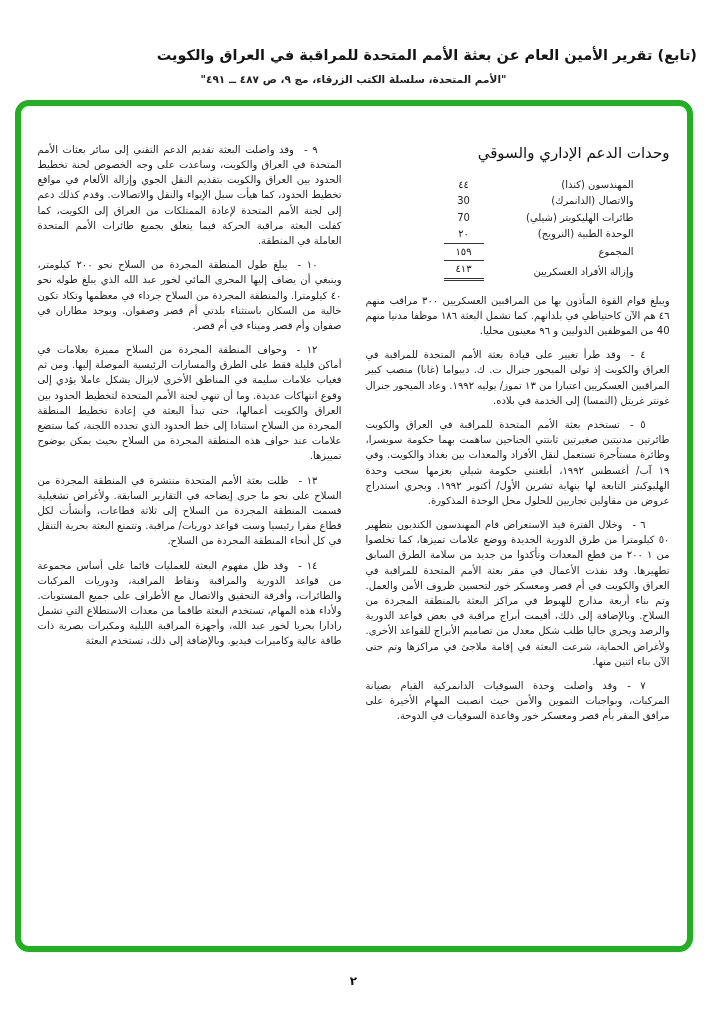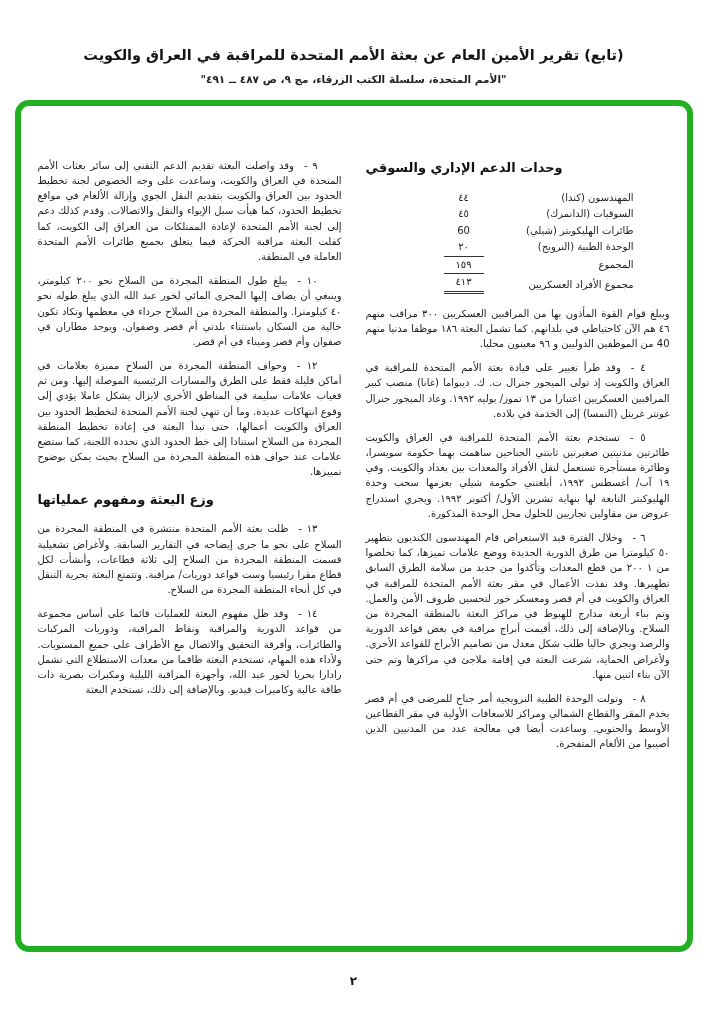--- a/index.html
+++ b/index.html
@@ -6,42 +6,42 @@
   html,body { width:707px; background:#ffffff; }
   body {
     height:1036px;
     font-family:"DejaVu Sans", sans-serif;
     direction:rtl;
     color:#1c1c1c;
     overflow:hidden;
   }
   .doc { padding:46px 10px 0; }
   .title {
-    text-align:center; font-weight:bold; font-size:14.5px;
+    font-weight:bold; font-size:14.5px;
     color:#151515; line-height:1.3;
   }
   .subtitle {
     text-align:center; font-weight:bold; font-size:10.5px;
     margin-top:8px; color:#222;
   }
   .green-box {
     width:678px; margin:15px auto 0;
     border:6px solid #22b022; border-radius:14px;
     padding:36px 17px 24px; min-height:852px;
     background:#fff;
   }
   .cols { display:flex; gap:24px; direction:rtl; }
   .col {
     flex:1; font-size:10px; line-height:1.52;
-    text-align:justify; text-justify:inter-word; direction:rtl;margin-top:16px;
+    text-align:justify; text-justify:inter-word; direction:rtl;
   }
   .col p { margin-bottom:9px; }
   p.num-para { text-indent:24px; }
   .sec-heading {
-    text-align:left; font-weight:bold; font-size:13px;
+    text-align:right; font-weight:normal; font-size:15px;
     margin:10px 0 12px; color:#111;
   }
   .sec-heading.first { margin-top:0; }
   .unit-table { margin:8px 36px 12px 0; width:190px; }
   .unit-row {
     display:flex; justify-content:space-between;
     align-items:flex-end; line-height:1.65;
   }
   .unit-label { text-align:left; white-space:nowrap; }
   .unit-value { width:40px; text-align:center; }
@@ -65,53 +65,52 @@
 
       <div class="col">
         <div class="sec-heading first">وحدات الدعم الإداري والسوقي</div>
 
         <div class="unit-table">
           <div class="unit-row">
             <span class="unit-label">المهندسون (كندا)</span>
             <span class="unit-value">٤٤</span>
           </div>
           <div class="unit-row">
-            <span class="unit-label">السوقيات (الدانمرك)</span>
-            <span class="unit-value">٤٥</span>
+            <span class="unit-label">والاتصال (الدانمرك)</span>
+            <span class="unit-value">30</span>
           </div>
           <div class="unit-row">
             <span class="unit-label">طائرات الهليكوبتر (شيلي)</span>
-            <span class="unit-value">60</span>
+            <span class="unit-value">70</span>
           </div>
           <div class="unit-row">
             <span class="unit-label">الوحدة الطبية (النرويج)</span>
             <span class="unit-value">٢٠</span>
           </div>
           <div class="unit-row">
             <span class="unit-label">المجموع</span>
             <span class="unit-value rule-top">١٥٩</span>
           </div>
           <div class="unit-row">
-            <span class="unit-label">مجموع الأفراد العسكريين</span>
+            <span class="unit-label">وإزالة الأفراد العسكريين</span>
             <span class="unit-value rule-top rule-dbl">٤١٣</span>
           </div>
         </div>
 
         <p>ويبلغ قوام القوة المأذون بها من المراقبين العسكريين ٣٠٠ مراقب منهم ٤٦ هم الآن كاحتياطي في بلدانهم. كما تشمل البعثة ١٨٦ موظفا مدنيا منهم 40 من الموظفين الدوليين و ٩٦ معينون محليا.</p>
         <p class="num-para">٤ - وقد طرأ تغيير على قيادة بعثة الأمم المتحدة للمراقبة في العراق والكويت إذ تولى الميجور جنرال ت. ك. ديبواما (غانا) منصب كبير المراقبين العسكريين اعتبارا من ١٣ تموز/ يوليه ١٩٩٢. وعاد الميجور جنرال غونتر غريتل (النمسا) إلى الخدمة في بلاده.</p>
         <p class="num-para">٥ - تستخدم بعثة الأمم المتحدة للمراقبة في العراق والكويت طائرتين مدنيتين صغيرتين ثابتتي الجناحين ساهمت بهما حكومة سويسرا، وطائرة مستأجرة تستعمل لنقل الأفراد والمعدات بين بغداد والكويت. وفي ١٩ آب/ أغسطس ١٩٩٢، أبلغتني حكومة شيلي بعزمها سحب وحدة الهليوكبتر التابعة لها بنهاية تشرين الأول/ أكتوبر ١٩٩٢. ويجري استدراج عروض من مقاولين تجاريين للحلول محل الوحدة المذكورة.</p>
         <p class="num-para">٦ - وخلال الفترة قيد الاستعراض قام المهندسون الكنديون بتطهير ٥٠ كيلومترا من طرق الدورية الجديدة ووضع علامات تميزها، كما تخلصوا من ١ ٢٠٠ من قطع المعدات وتأكدوا من جديد من سلامة الطرق السابق تطهيرها. وقد نفذت الأعمال في مقر بعثة الأمم المتحدة للمراقبة في العراق والكويت في أم قصر ومعسكر خور لتحسين ظروف الأمن والعمل. وتم بناء أربعة مدارج للهبوط في مراكز البعثة بالمنطقة المجردة من السلاح. وبالإضافة إلى ذلك، أقيمت أبراج مراقبة في بعض قواعد الدورية والرصد ويجري حاليا طلب شكل معدل من تصاميم الأبراج للقواعد الأخرى. ولأغراض الحماية، شرعت البعثة في إقامة ملاجئ في مراكزها وتم حتى الآن بناء اثنين منها.</p>
-        <p class="num-para">٨ - وتولت الوحدة الطبية النرويجية أمر جناح للمرضى في أم قصر يخدم المقر والقطاع الشمالي ومراكز للاسعافات الأولية في مقر القطاعين الأوسط والجنوبي. وساعدت أيضا في معالجة عدد من المدنيين الذين أصيبوا من الألغام المتفجرة.</p>
+        <p class="num-para">٧ - وقد واصلت وحدة السوقيات الدانمركية القيام بصيانة المركبات، وبواجبات التموين والأمن حيث انصبت المهام الأخيرة على مرافق المقر بأم قصر ومعسكر خور وقاعدة السوقيات في الدوحة.</p>
       </div>
 
       <div class="col">
         <p class="num-para">٩ - وقد واصلت البعثة تقديم الدعم التقني إلى سائر بعثات الأمم المتحدة في العراق والكويت، وساعدت على وجه الخصوص لجنة تخطيط الحدود بين العراق والكويت بتقديم النقل الجوي وإزالة الألغام في مواقع تخطيط الحدود، كما هيأت سبل الإيواء والنقل والاتصالات. وقدم كذلك دعم إلى لجنة الأمم المتحدة لإعادة الممتلكات من العراق إلى الكويت، كما كفلت البعثة مراقبة الحركة فيما يتعلق بجميع طائرات الأمم المتحدة العاملة في المنطقة.</p>
         <p class="num-para">١٠ - يبلغ طول المنطقة المجردة من السلاح نحو ٢٠٠ كيلومتر، وينبغي أن يضاف إليها المجرى المائي لخور عبد الله الذي يبلغ طوله نحو ٤٠ كيلومترا. والمنطقة المجردة من السلاح جرداء في معظمها وتكاد تكون خالية من السكان باستثناء بلدتي أم قصر وصفوان. ويوجد مطاران في صفوان وأم قصر وميناء في أم قصر.</p>
         <p class="num-para">١٢ - وحواف المنطقة المجردة من السلاح مميزة بعلامات في أماكن قليلة فقط على الطرق والمسارات الرئيسية الموصلة إليها. ومن ثم فغياب علامات سليمة في المناطق الأخرى لايزال يشكل عاملا يؤدي إلى وقوع انتهاكات عديدة. وما أن تنهي لجنة الأمم المتحدة لتخطيط الحدود بين العراق والكويت أعمالها، حتى تبدأ البعثة في إعادة تخطيط المنطقة المجردة من السلاح استنادا إلى خط الحدود الذي تحدده اللجنة، كما ستضع علامات عند حواف هذه المنطقة المجردة من السلاح بحيث يمكن بوضوح تمييزها.</p>
-        <div class="sec-heading">وزع البعثة ومفهوم عملياتها</div>
         <p class="num-para">١٣ - ظلت بعثة الأمم المتحدة منتشرة في المنطقة المجردة من السلاح على نحو ما جرى إيضاحه في التقارير السابقة. ولأغراض تشغيلية قسمت المنطقة المجردة من السلاح إلى ثلاثة قطاعات، وأنشأت لكل قطاع مقرا رئيسيا وست قواعد دوريات/ مراقبة. وتتمتع البعثة بحرية التنقل في كل أنحاء المنطقة المجردة من السلاح.</p>
         <p class="num-para">١٤ - وقد ظل مفهوم البعثة للعمليات قائما على أساس مجموعة من قواعد الدورية والمراقبة ونقاط المراقبة، ودوريات المركبات والطائرات، وأفرقة التحقيق والاتصال مع الأطراف على جميع المستويات. ولأداء هذه المهام، تستخدم البعثة طاقما من معدات الاستطلاع التي تشمل رادارا بحريا لخور عبد الله، وأجهزة المراقبة الليلية ومكبرات بصرية ذات طاقة عالية وكاميرات فيديو. وبالإضافة إلى ذلك، تستخدم البعثة</p>
       </div>
 
     </div>
   </div>
 
   <div class="page-num">٢</div>
 
 </div>

